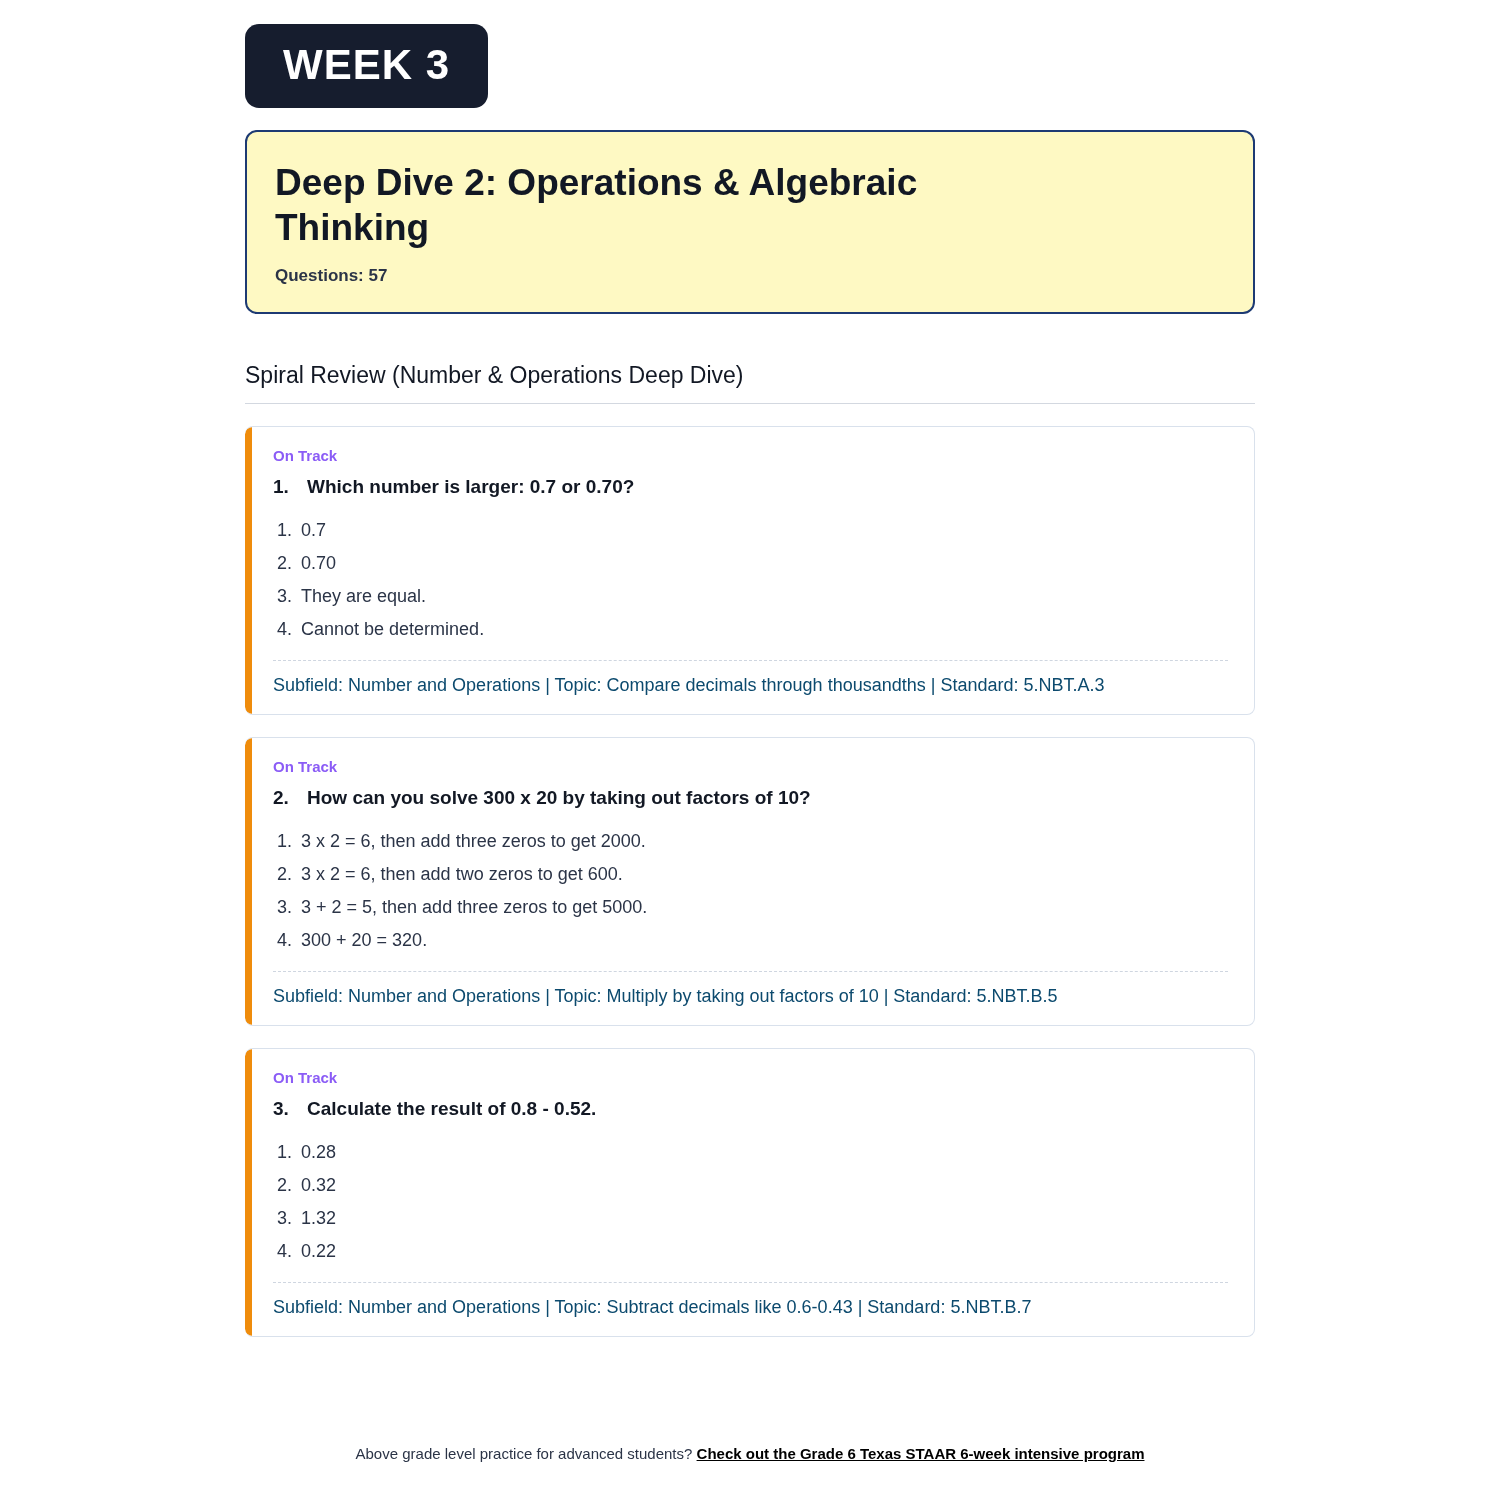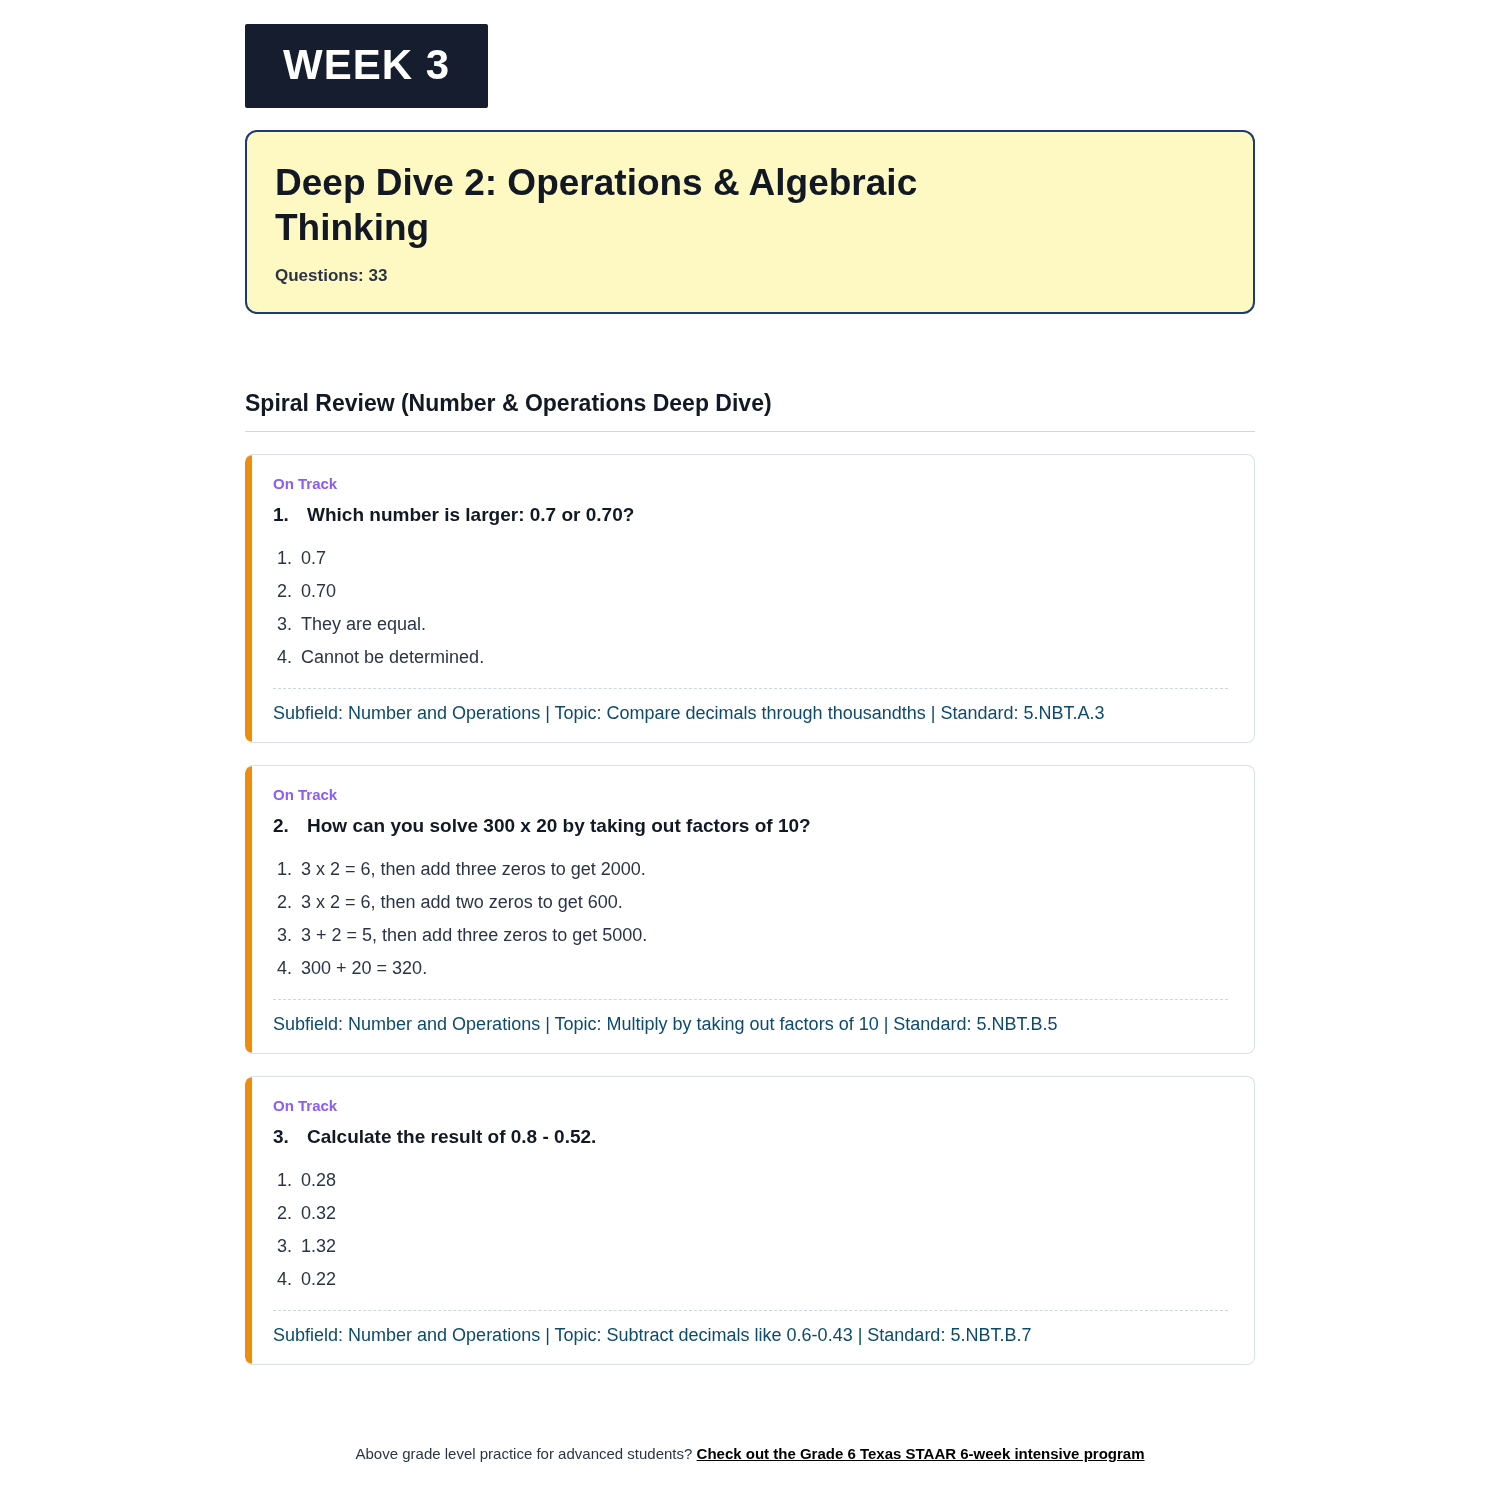--- a/index.html
+++ b/index.html
@@ -21,21 +21,21 @@
     width: 1010px;
     margin: 0 auto;
     padding-top: 24px;
   }
 
   
   .week-badge {
     display: inline-block;
     background: #161d2e;
     color: #ffffff;
-    border-radius: 2px;
+    border-radius: 14px;
     padding: 20px 38px 22px 38px;
     font-size: 42px;
     font-weight: bold;
     letter-spacing: 1px;
     line-height: 1;
   }
 
   
   .title-card {
     margin-top: 22px;
@@ -54,23 +54,23 @@
   }
   .title-card .qcount {
     margin-top: 16px;
     font-size: 17px;
     font-weight: bold;
     color: #2b3447;
   }
 
   
   .section-head {
-    margin-top: 76px;
+    margin-top: 48px;
     font-size: 23px;
-    font-weight: bold;
+    font-weight: normal;
     color: #121824;
     padding-bottom: 14px;
     border-bottom: 1px solid #d3d8e0;
   }
 
   
   .qcard {
     position: relative;
     margin-top: 22px;
     background: #ffffff;
@@ -144,21 +144,21 @@
 </head>
 <body>
 
 <div class="page">
   <div class="content">
 
     <div class="week-badge">WEEK 3</div>
 
     <div class="title-card">
       <h1>Deep Dive 2: Operations &amp; Algebraic Thinking</h1>
-      <div class="qcount">Questions: 33</div>
+      <div class="qcount">Questions: 57</div>
     </div>
 
     <div class="section-head">Spiral Review (Number &amp; Operations Deep Dive)</div>
 
     
     <div class="qcard">
       <div class="accent"></div>
       <div class="status">On Track</div>
       <div class="qtext">
         <span class="num">1.</span>

